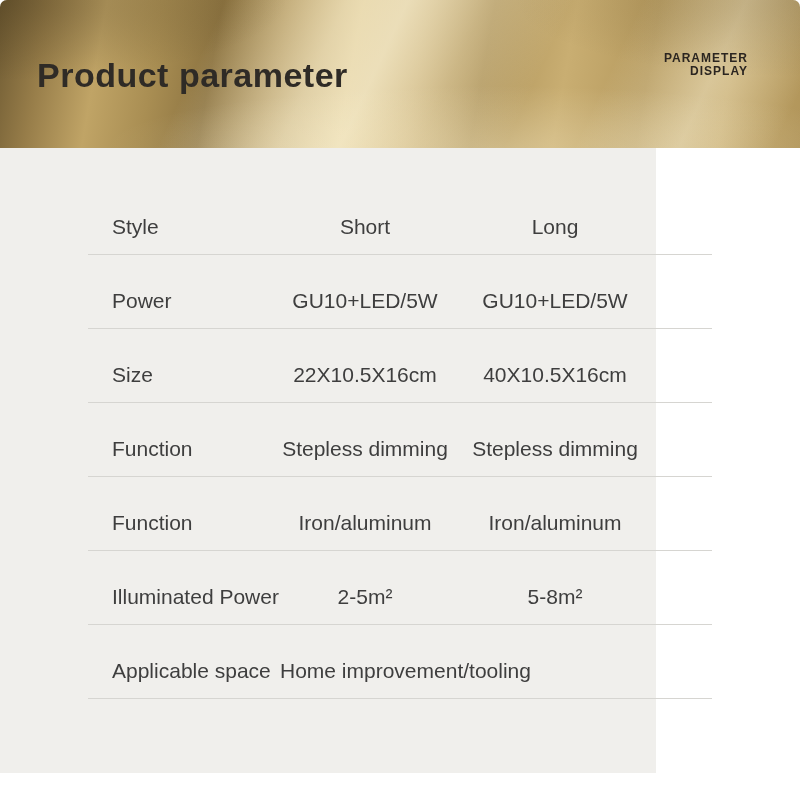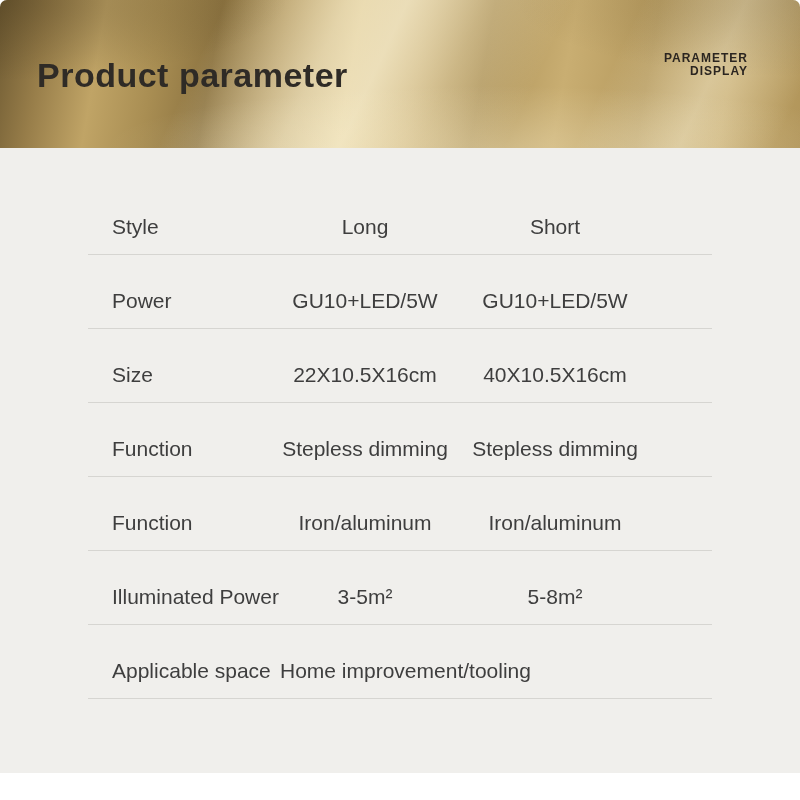--- a/index.html
+++ b/index.html
@@ -74,21 +74,21 @@
     letter-spacing: 1px;
     line-height: 13px;
     white-space: nowrap;
   }
   .banner-badge .line2 { }
 
   
   .sheet {
     position: absolute;
     left: 0; top: 148px;
-    width: 800px; height: 625px;
+    width: 656px; height: 625px;
     background: #f0efec;
   }
 
   
   .spec-table {
     position: absolute;
     left: 88px;
     top: 33px;            
     width: 624px;
   }
@@ -121,22 +121,22 @@
       <div class="line1">PARAMETER</div>
       <div class="line2">DISPLAY</div>
     </div>
   </div>
 
   <div class="sheet">
     <div class="spec-table">
 
       <div class="spec-row">
         <div class="cell-label">Style</div>
+        <div class="cell-val">Short</div>
         <div class="cell-val">Long</div>
-        <div class="cell-val">Short</div>
       </div>
 
       <div class="spec-row">
         <div class="cell-label">Power</div>
         <div class="cell-val">GU10+LED/5W</div>
         <div class="cell-val">GU10+LED/5W</div>
       </div>
 
       <div class="spec-row">
         <div class="cell-label">Size</div>
@@ -151,21 +151,21 @@
       </div>
 
       <div class="spec-row">
         <div class="cell-label">Function</div>
         <div class="cell-val">Iron/aluminum</div>
         <div class="cell-val">Iron/aluminum</div>
       </div>
 
       <div class="spec-row">
         <div class="cell-label">Illuminated Power</div>
-        <div class="cell-val">3-5m²</div>
+        <div class="cell-val">2-5m²</div>
         <div class="cell-val">5-8m²</div>
       </div>
 
       <div class="spec-row">
         <div class="cell-label">Applicable space</div>
         <div class="cell-span">Home improvement/tooling</div>
       </div>
 
     </div>
   </div>

